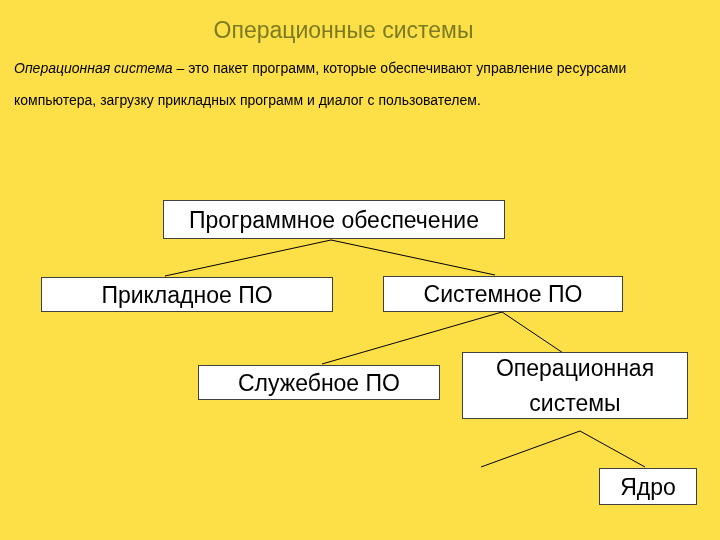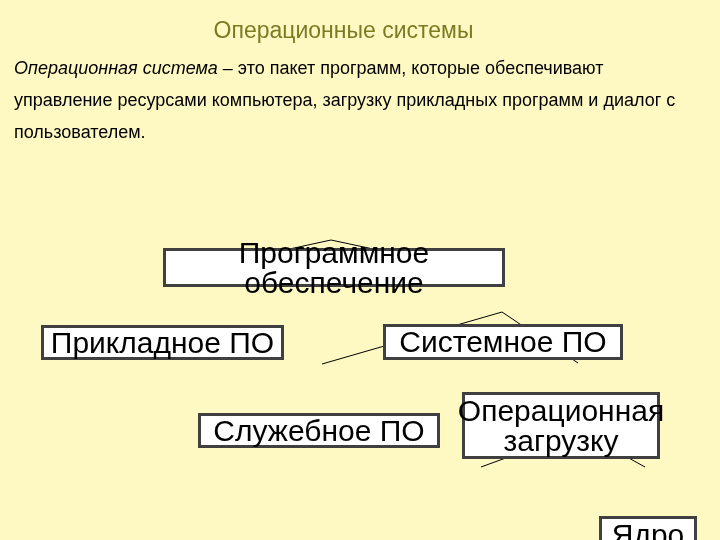--- a/index.html
+++ b/index.html
@@ -4,71 +4,70 @@
 <style>
   html, body {
     margin: 0;
     padding: 0;
     background: #ffffff;
   }
   .slide {
     position: relative;
     width: 720px;
     height: 540px;
-    background: #fef9c3;
+    background: #fde047;
     overflow: hidden;
     font-family: "Liberation Sans", "DejaVu Sans", sans-serif;
     color: #000000;
   }
   .title {
     position: absolute;
     left: 0;
     top: 16px;
     width: 687px;
     text-align: center;
     font-size: 23px;
     line-height: 28px;
     color: #7b7b22;
   }
   .definition {
     position: absolute;
     left: 14px;
     top: 52px;
     width: 678px;
     margin: 0;
-    font-size: 18px;
+    font-size: 14px;
     line-height: 32px;
     color: #000000;
   }
   .definition .term {
     font-style: italic;
   }
   .edges {
     position: absolute;
     left: 0;
     top: 0;
     pointer-events: none;
   }
   .edges line {
     stroke: #000000;
     stroke-width: 1;
   }
   .node {
     position: absolute;
     box-sizing: border-box;
-    border: 3px solid #404040;
+    border: 1px solid #404040;
     background: #ffffff;
     display: flex;
     align-items: center;
     justify-content: center;
     text-align: center;
-    font-size: 30px;
+    font-size: 23px;
     line-height: 30px;
     color: #000000;
-    margin-top: 48px;
   }
   .node.two-line {
     flex-direction: column;
   }
   .node.two-line span {
     display: block;
   }
 </style>
 </head>
 <body>
@@ -85,35 +84,35 @@
     <line x1="502" y1="312" x2="322" y2="364"></line>
     <line x1="502" y1="312" x2="578" y2="363"></line>
     <line x1="580" y1="431" x2="481" y2="467"></line>
     <line x1="580" y1="431" x2="645" y2="467"></line>
   </svg>
 
   <div class="node" style="left:163px; top:200px; width:342px; height:39px;">
     <span>Программное обеспечение</span>
   </div>
 
-  <div class="node" style="left:41px; top:277px; width:243px; height:35px;">
+  <div class="node" style="left:41px; top:277px; width:292px; height:35px;">
     <span>Прикладное ПО</span>
   </div>
 
   <div class="node" style="left:198px; top:365px; width:242px; height:35px;">
     <span>Служебное ПО</span>
   </div>
 
   <div class="node" style="left:383px; top:276px; width:240px; height:36px;">
     <span>Системное ПО</span>
   </div>
 
-  <div class="node two-line" style="left:462px; top:344px; width:198px; height:67px;">
+  <div class="node two-line" style="left:462px; top:352px; width:226px; height:67px;justify-content:space-between;">
     <span>Операционная</span>
-    <span>загрузку</span>
+    <span>системы</span>
   </div>
 
 
   <div class="node" style="left:599px; top:468px; width:98px; height:37px;">
     <span>Ядро</span>
   </div>
 
 </div>
 
 </body></html>

